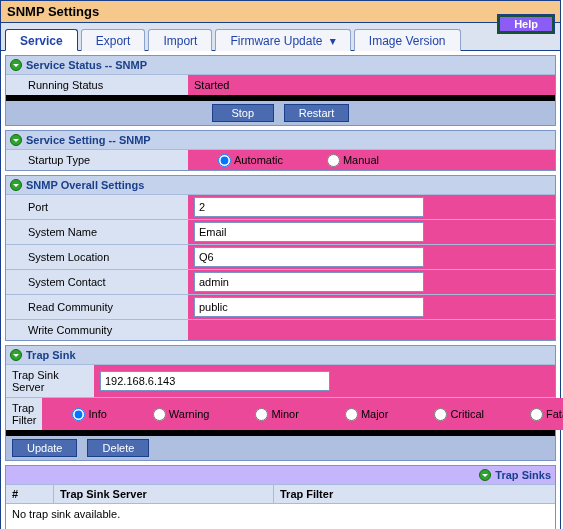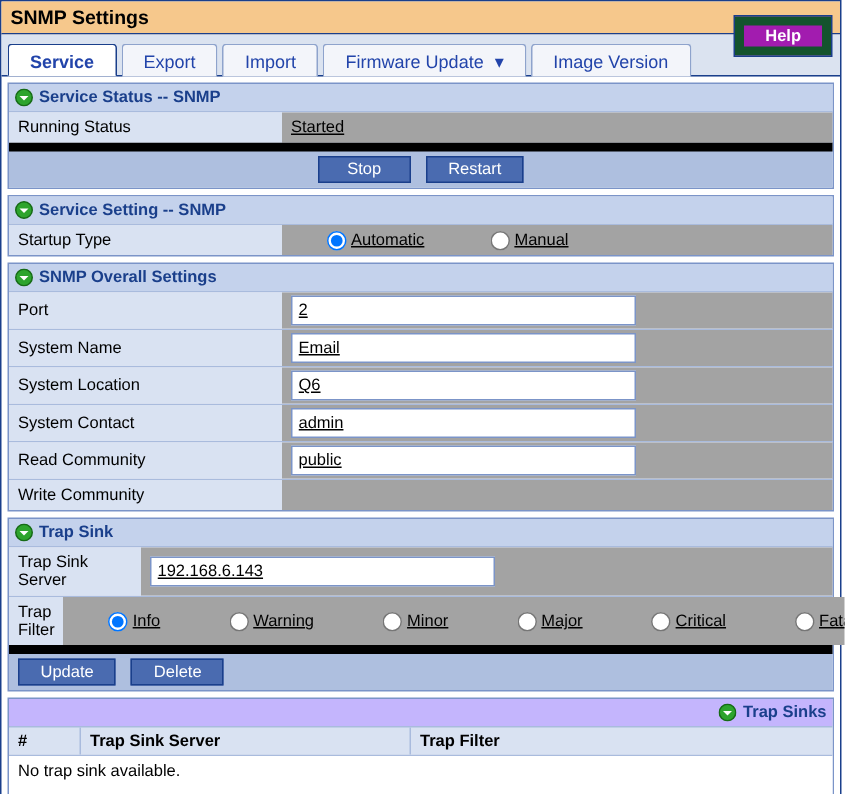--- a/index.html
+++ b/index.html
@@ -21,25 +21,25 @@
     height:22px;
     box-sizing:border-box;
     display:flex;
     align-items:center;
     font-weight:bold;
     font-size:13px;
     color:#000;
   }
   .titlebar .help-btn{
     margin-left:auto;
-    background:#a21caf;
+    background:#8b5cf6;
     color:#fff;
     font-weight:bold;
     font-size:11px;
-    border:6px solid #14532d;
+    border:2px solid #14532d;
     outline:1px solid #1a3f8b;
     padding:1px 14px;
     cursor:pointer;
     margin-top:24px;
   }
   .tabs-bar{
     background:#dbe3f0;
     border-bottom:1px solid #1a3f8b;
     padding:5px 4px 0 4px;
     display:flex;
@@ -94,31 +94,30 @@
   }
   .collapse-icon svg{display:block;}
   .row{
     display:flex;
     border-top:1px solid #a9bbdd;
   }
   .row:first-of-type{border-top:1px solid #a9bbdd;}
   .row-label{
     width:182px;
     box-sizing:border-box;
-    padding:4px 6px;
+    padding:4px 22px;
     background:#d9e2f2;
     display:flex;align-items:center;
   }
   .row-value{
     flex:1;
-    background:#a3a3a3;
+    background:#ec4899;
     padding:2px 6px;
     display:flex;align-items:center;
     gap:10px;
-    text-decoration:underline;
   }
   .row-value input[type=text]{
     box-sizing:border-box;
     height:20px;
     border:1px solid #7b94c8;
     padding:2px 4px;
     font-size:11px;
     width:230px;
   }
   .row-value input.wide{width:230px;}

